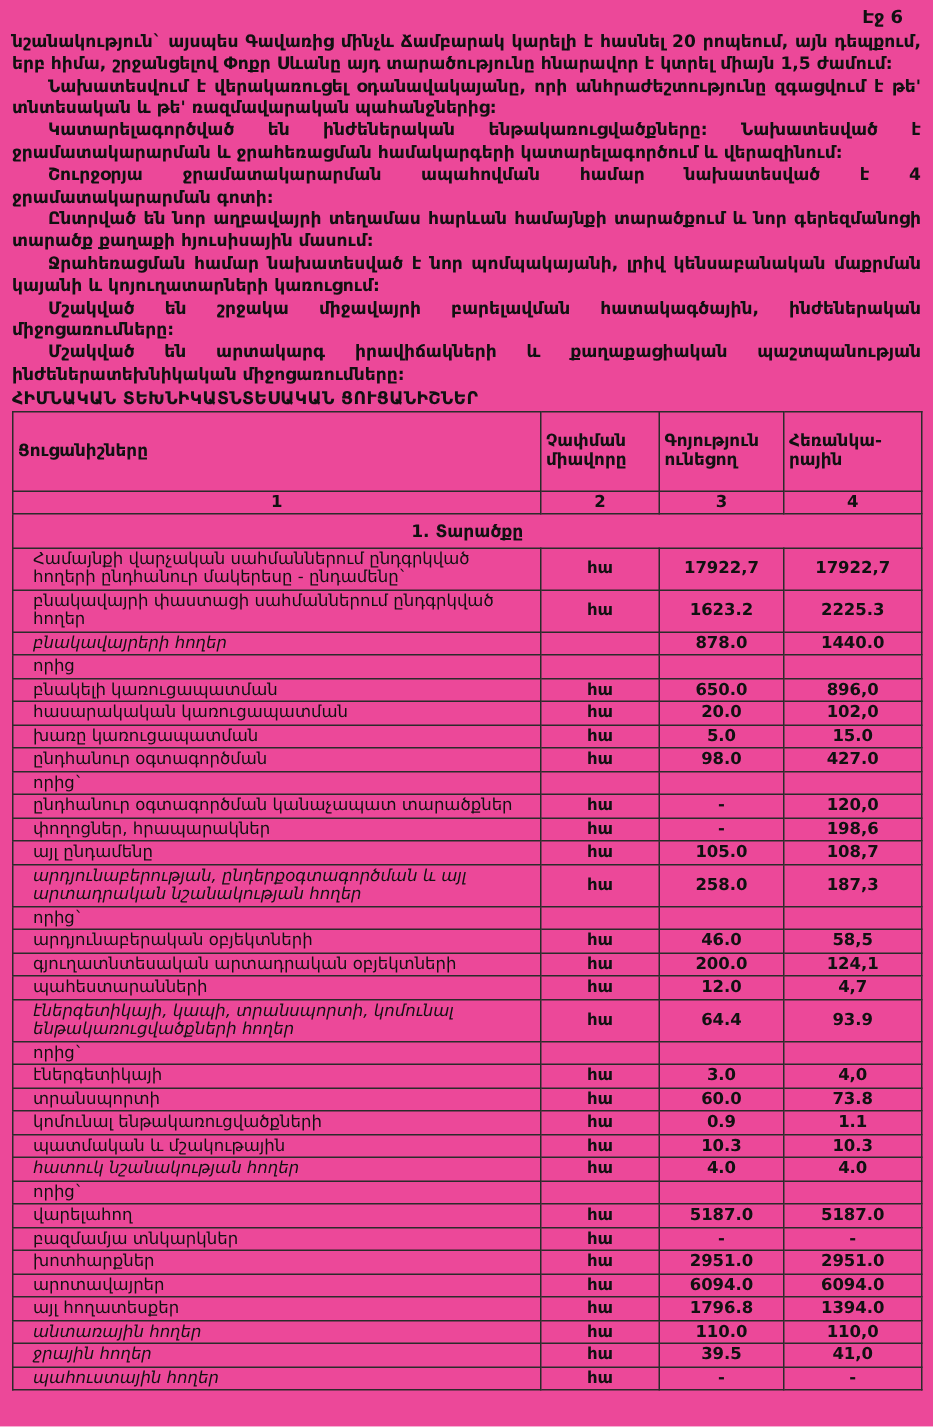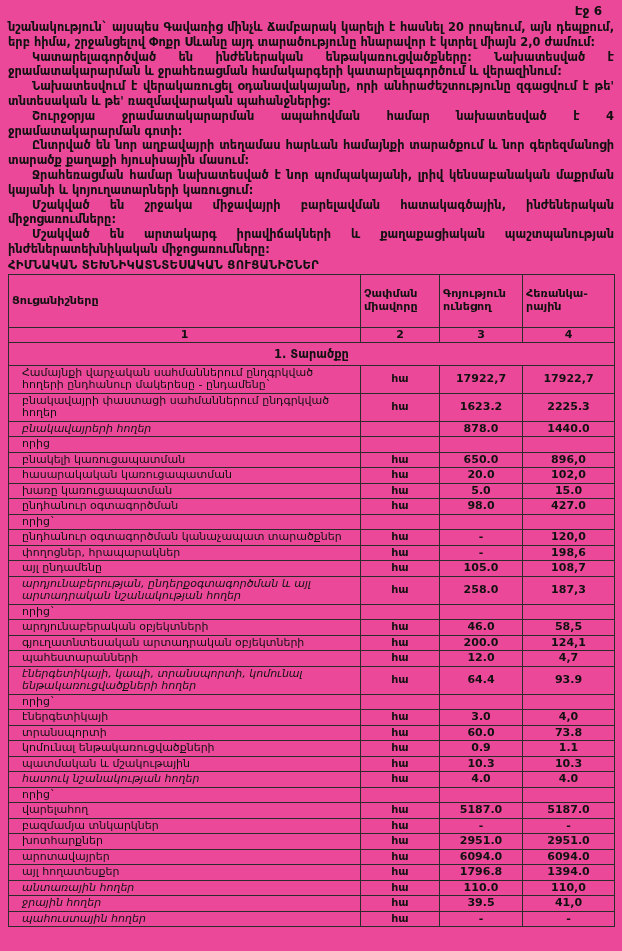--- a/index.html
+++ b/index.html
@@ -84,23 +84,23 @@
     text-align:center;
     font-weight:bold;
   }
 </style>
 </head>
 <body>
 
 <div class="page">
   <div class="page-num">Էջ 6</div>
   <div class="paragraphs">
-      <p class="no-indent">նշանակություն` այսպես Գավառից մինչև Ճամբարակ կարելի է հասնել 20 րոպեում, այն դեպքում, երբ հիմա, շրջանցելով Փոքր Սևանը այդ տարածությունը հնարավոր է կտրել միայն 2,0 ժամում:</p>
+      <p class="no-indent">նշանակություն` այսպես Գավառից մինչև Ճամբարակ կարելի է հասնել 20 րոպեում, այն դեպքում, երբ հիմա, շրջանցելով Փոքր Սևանը այդ տարածությունը հնարավոր է կտրել միայն 1,5 ժամում:</p>
+      <p>Նախատեսվում է վերակառուցել օդանավակայանը, որի անհրաժեշտությունը զգացվում է թե' տնտեսական և թե' ռազմավարական պահանջներից:</p>
       <p>Կատարելագործված են ինժեներական ենթակառուցվածքները: Նախատեսված է ջրամատակարարման և ջրահեռացման համակարգերի կատարելագործում և վերազինում:</p>
-      <p>Նախատեսվում է վերակառուցել օդանավակայանը, որի անհրաժեշտությունը զգացվում է թե' տնտեսական և թե' ռազմավարական պահանջներից:</p>
       <p>Շուրջօրյա ջրամատակարարման ապահովման համար նախատեսված է 4 ջրամատակարարման գոտի:</p>
       <p>Ընտրված են նոր աղբավայրի տեղամաս հարևան համայնքի տարածքում և նոր գերեզմանոցի տարածք քաղաքի հյուսիսային մասում:</p>
       <p>Ջրահեռացման համար նախատեսված է նոր պոմպակայանի, լրիվ կենսաբանական մաքրման կայանի և կոյուղատարների կառուցում:</p>
       <p>Մշակված են շրջակա միջավայրի բարելավման հատակագծային, ինժեներական միջոցառումները:</p>
       <p>Մշակված են արտակարգ իրավիճակների և քաղաքացիական պաշտպանության ինժեներատեխնիկական միջոցառումները:</p>
     </div>
   <div class="table-title">ՀԻՄՆԱԿԱՆ ՏԵԽՆԻԿԱՏՆՏԵՍԱԿԱՆ ՑՈՒՑԱՆԻՇՆԵՐ</div>
   <table class="ind">
     <colgroup>
         <col class="c1">

